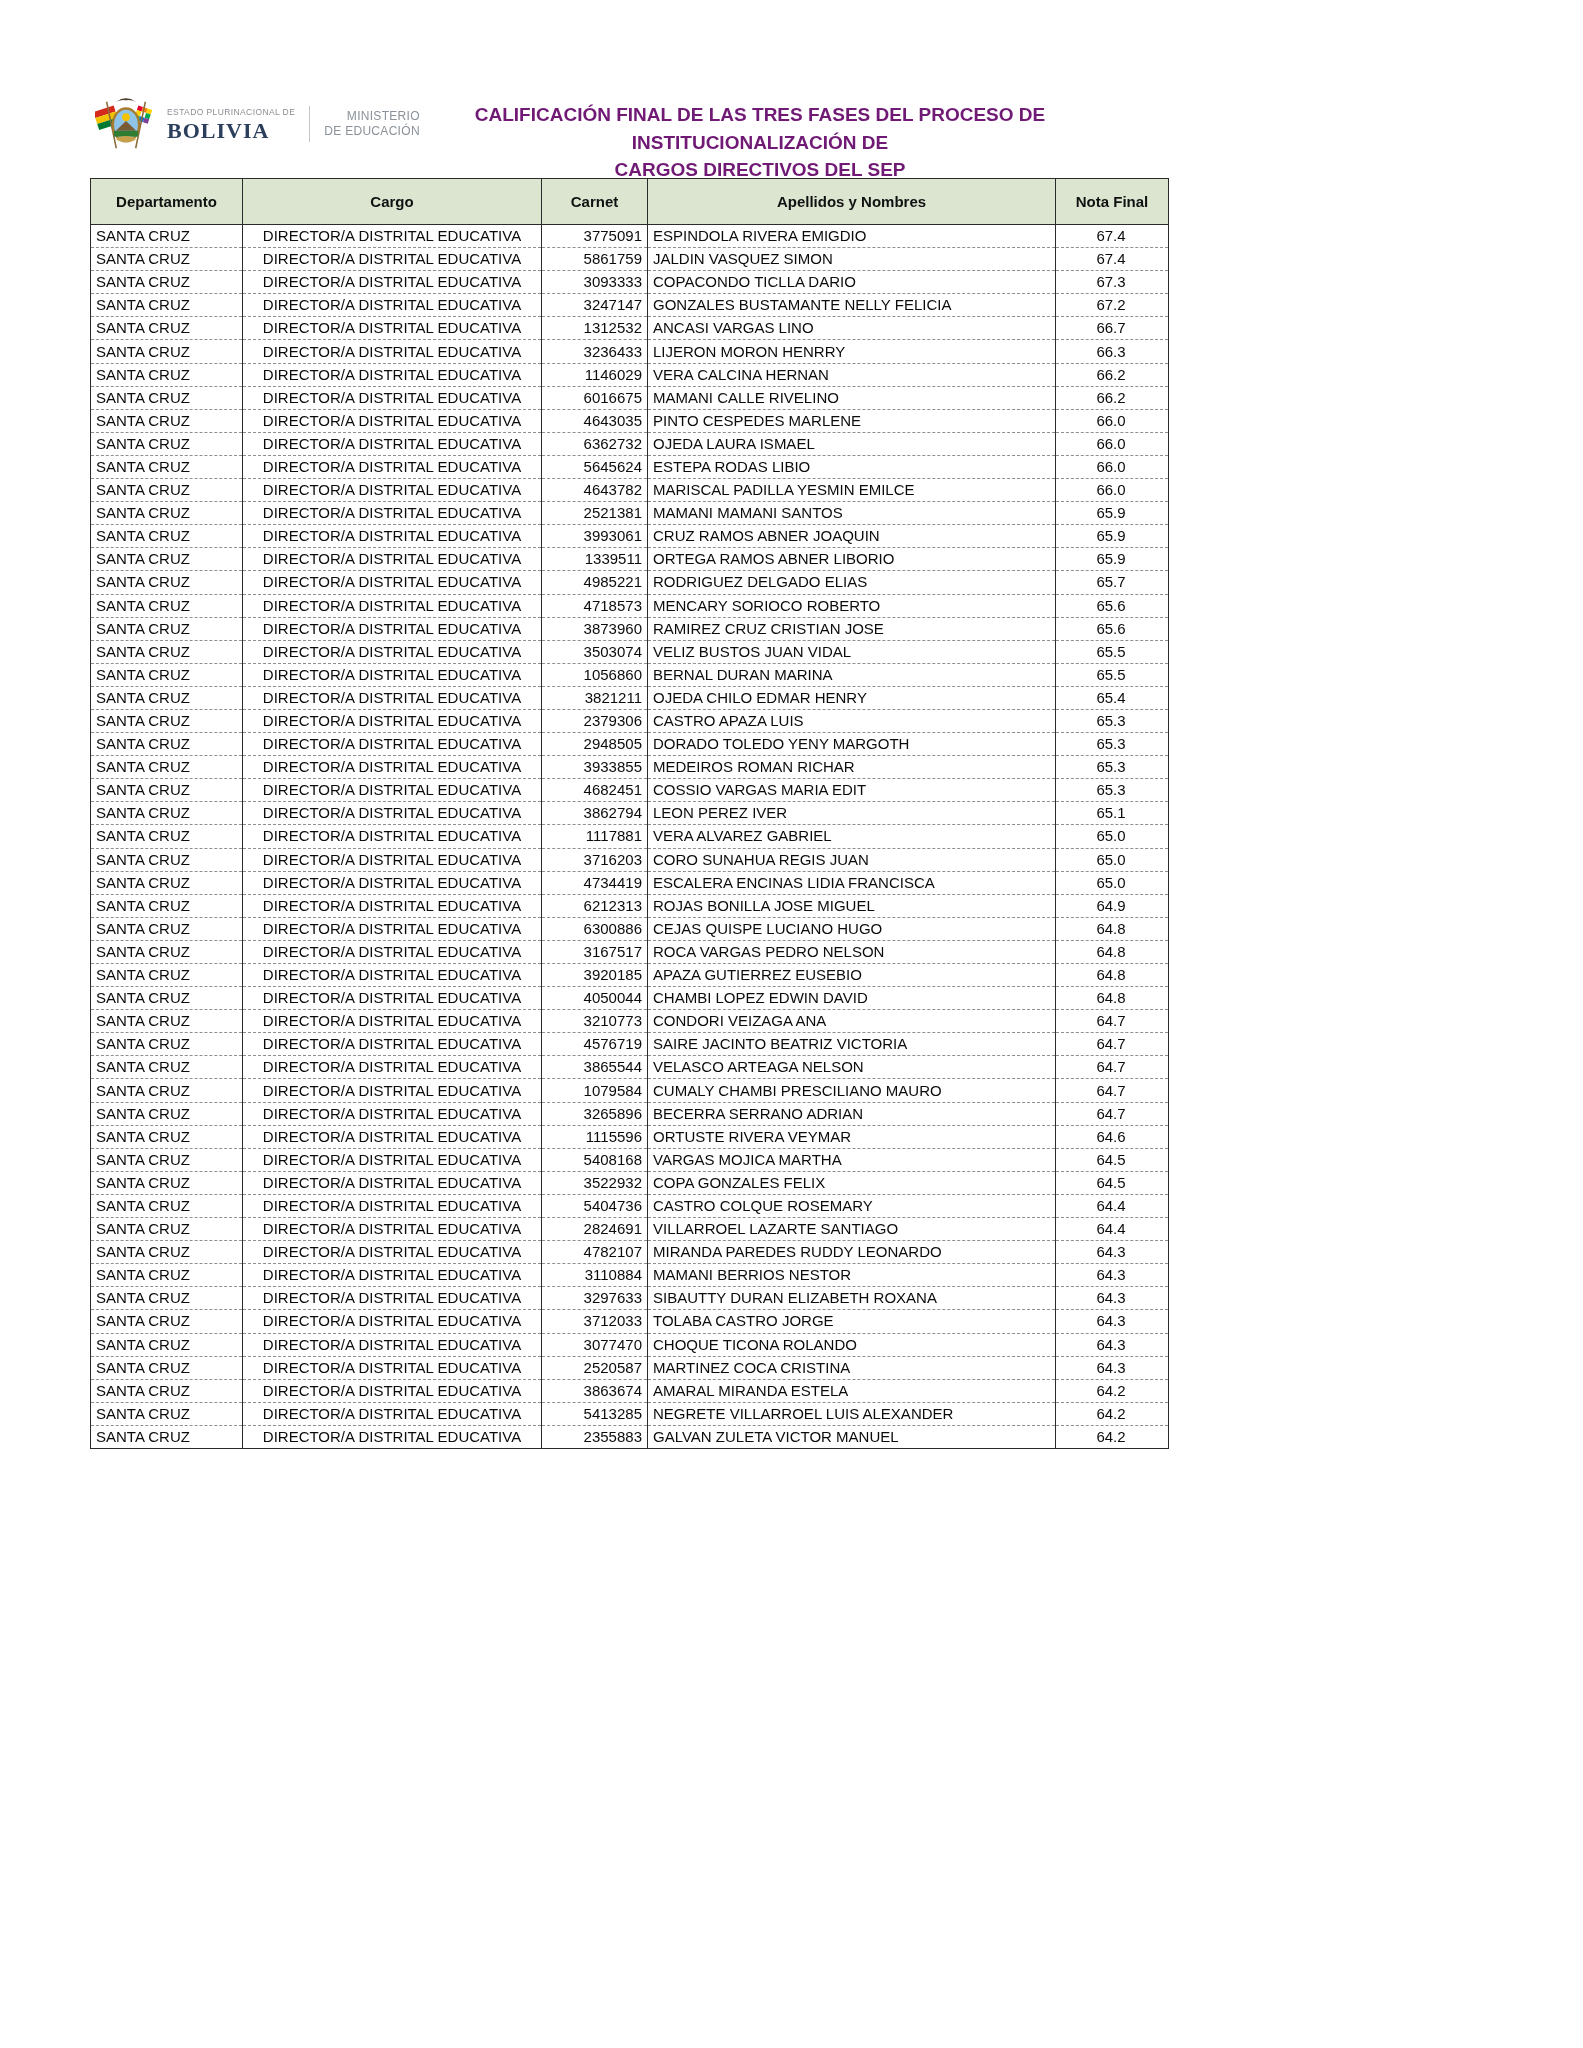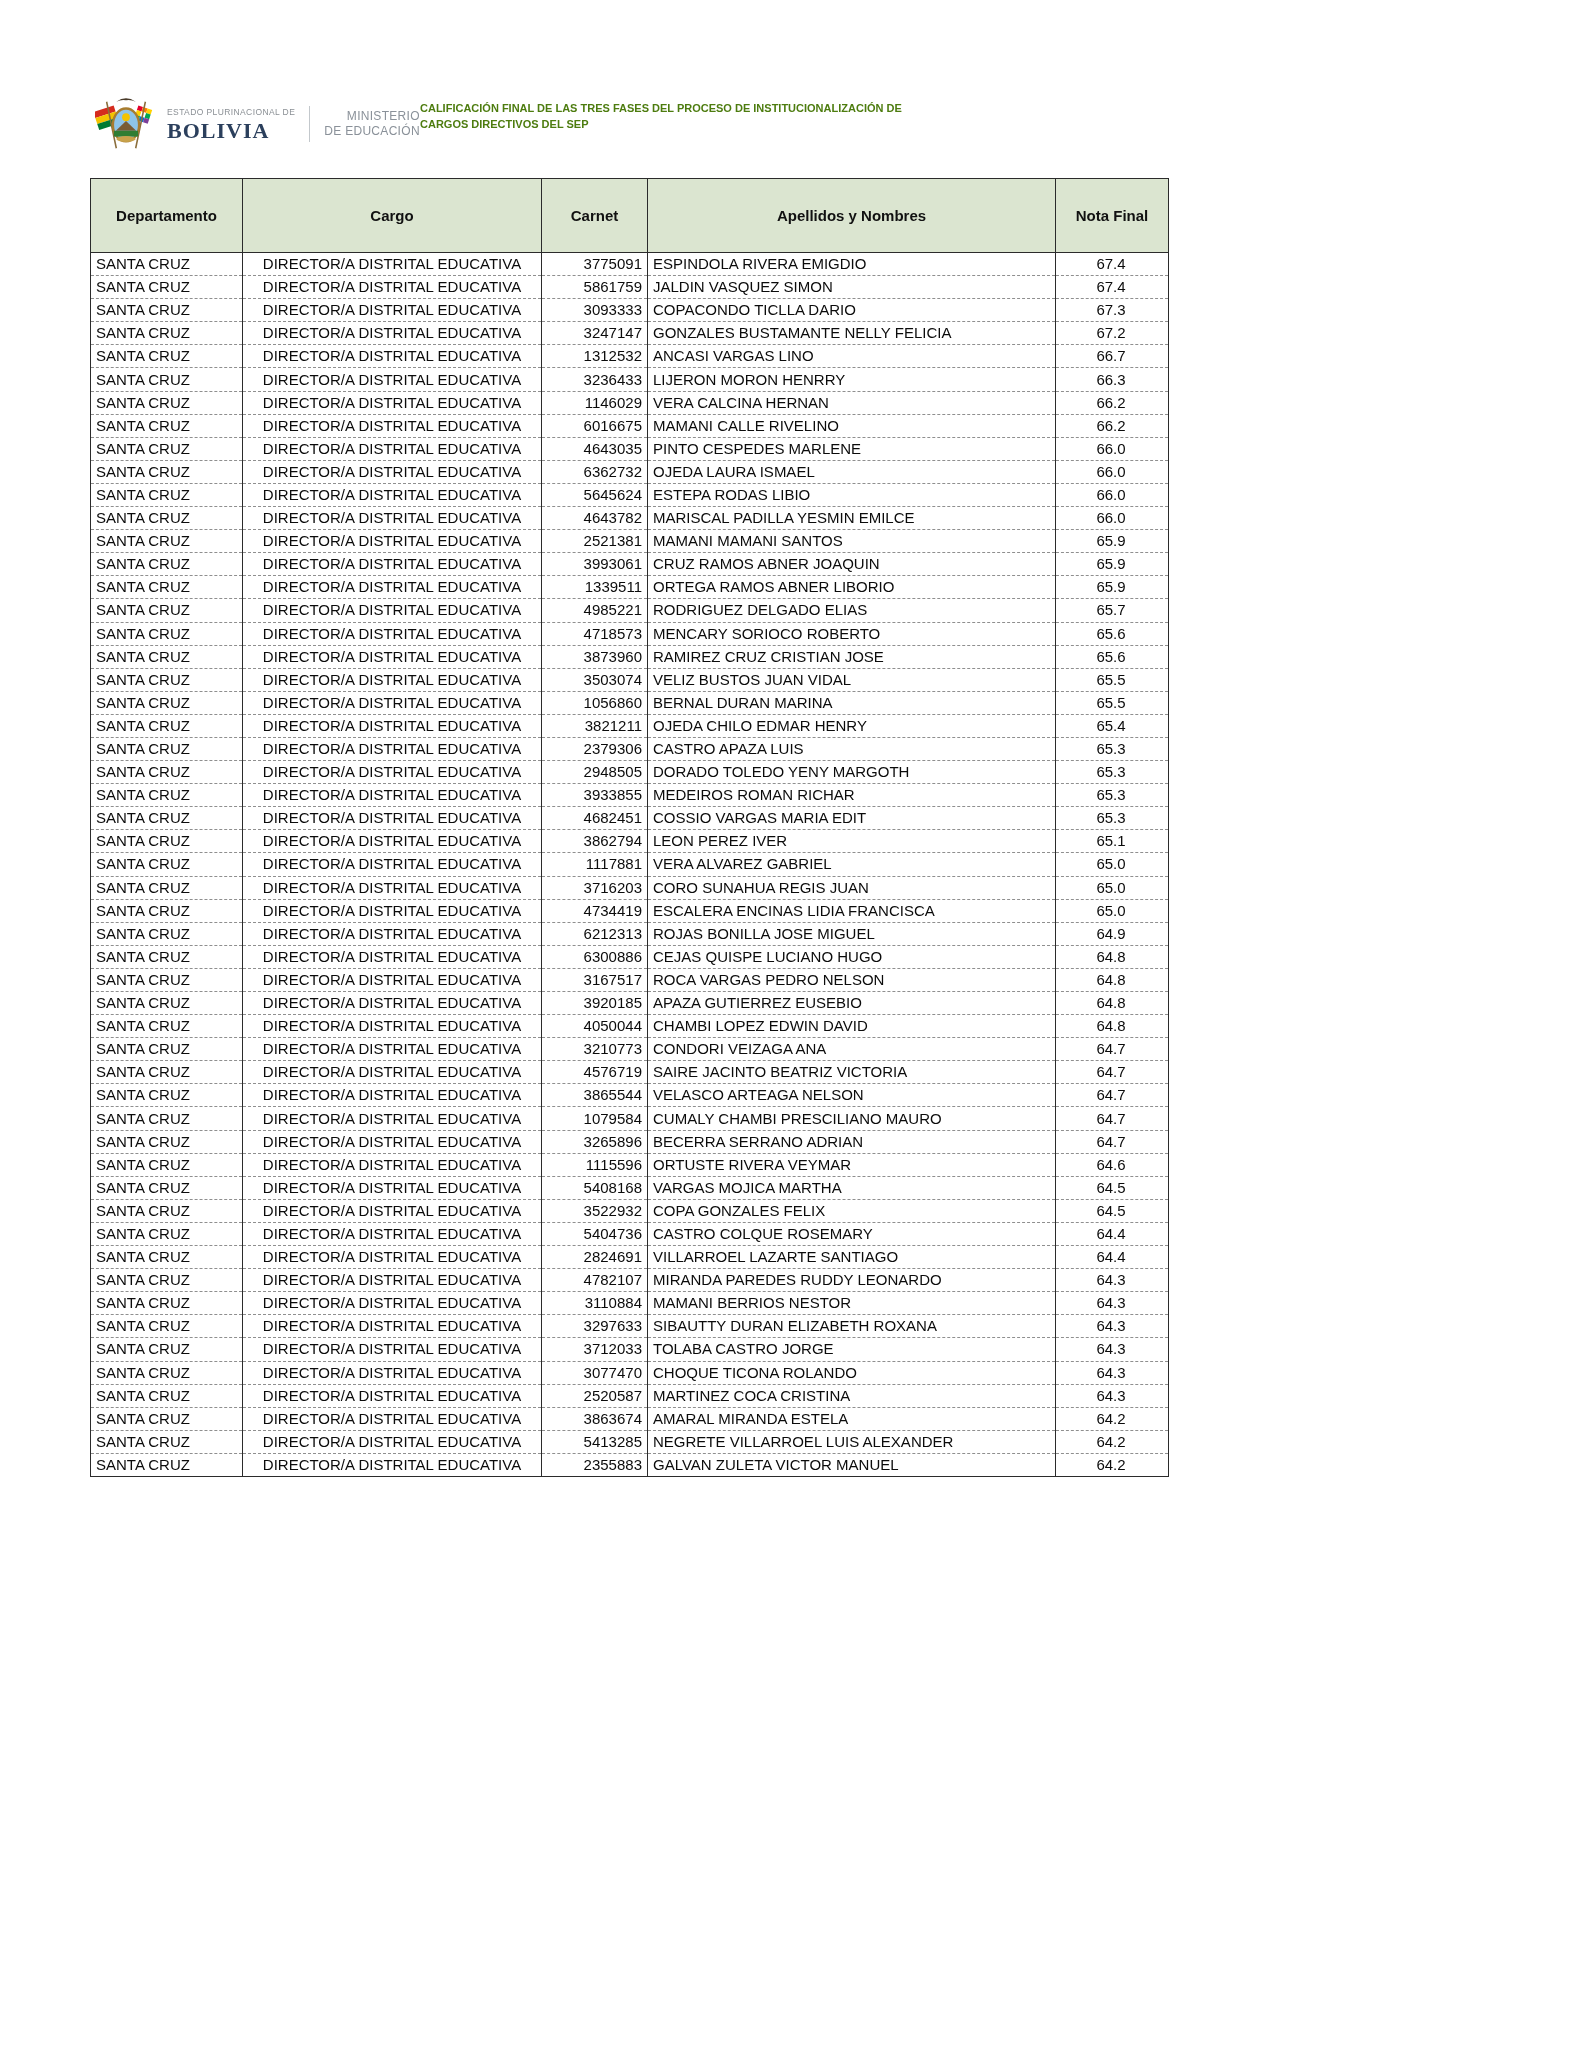--- a/index.html
+++ b/index.html
@@ -8,27 +8,27 @@
 
   
   .doc-header{position:absolute;top:92px;left:95px;display:flex;align-items:center;}
   .emblem{width:62px;height:64px;flex:0 0 auto;margin-right:10px;}
   .brand-text{display:flex;flex-direction:column;justify-content:center;}
   .brand-small{font-size:8.5px;color:#8a8f94;letter-spacing:0.4px;margin-bottom:3px;}
   .brand-large{font-family:"Liberation Serif",serif;font-weight:bold;font-size:22px;color:#2b3f5c;letter-spacing:1px;line-height:1;}
   .logo-divider{width:1px;height:36px;background:#c3c8cc;margin:0 14px;}
   .ministry{font-size:12px;color:#8a9199;line-height:1.25;letter-spacing:0.3px;text-align:right;}
 
-  .doc-title{position:absolute;top:101px;left:420px;width:680px;font-size:11px;font-weight:bold;color:#4d7c0f;line-height:1.45;}
+  .doc-title{position:absolute;top:101px;left:420px;width:680px;font-size:19px;font-weight:bold;color:#701a75;line-height:1.45;text-align:center;}
 
   
   .results-table{position:absolute;top:178px;left:90px;border-collapse:collapse;table-layout:fixed;width:1033px;background:#fff;}
   .results-table th{
     background:#dbe5d0;border:1.5px solid #2b2b2b;font-size:15px;font-weight:bold;
-    text-align:center;vertical-align:middle;height:41px;padding:16px 4px;color:#111;
+    text-align:center;vertical-align:middle;height:41px;padding:2px 4px;color:#111;
   }
   .results-table td{
     font-size:15px;height:22.1px;line-height:22px;padding:0 5px;
     border-left:1.4px solid #2b2b2b;border-right:1.4px solid #2b2b2b;
     border-bottom:1px dashed #8f8f8f;
     white-space:nowrap;overflow:hidden;vertical-align:middle;color:#0b0b0b;
   }
   .results-table tbody tr:last-child td{border-bottom:1.5px solid #2b2b2b;}
   .results-table{border:1.5px solid #2b2b2b;}
   .col0{width:143px;text-align:left;}

